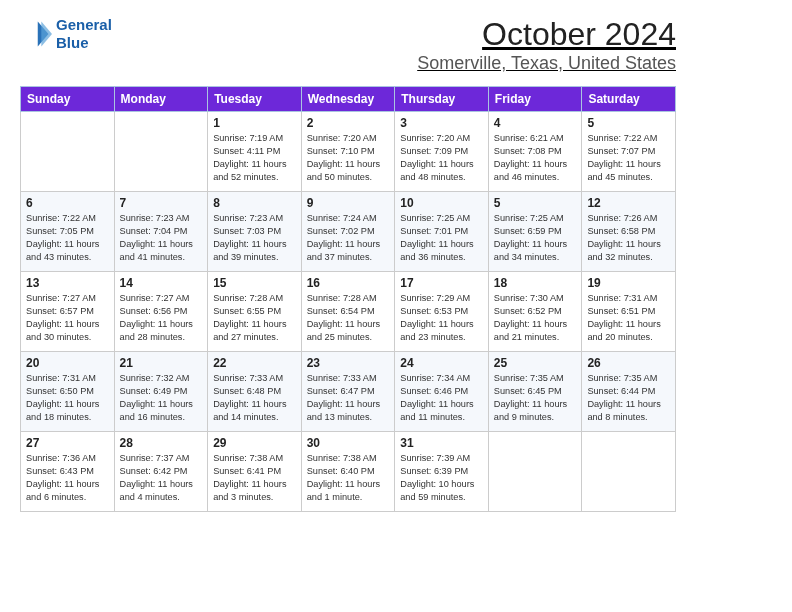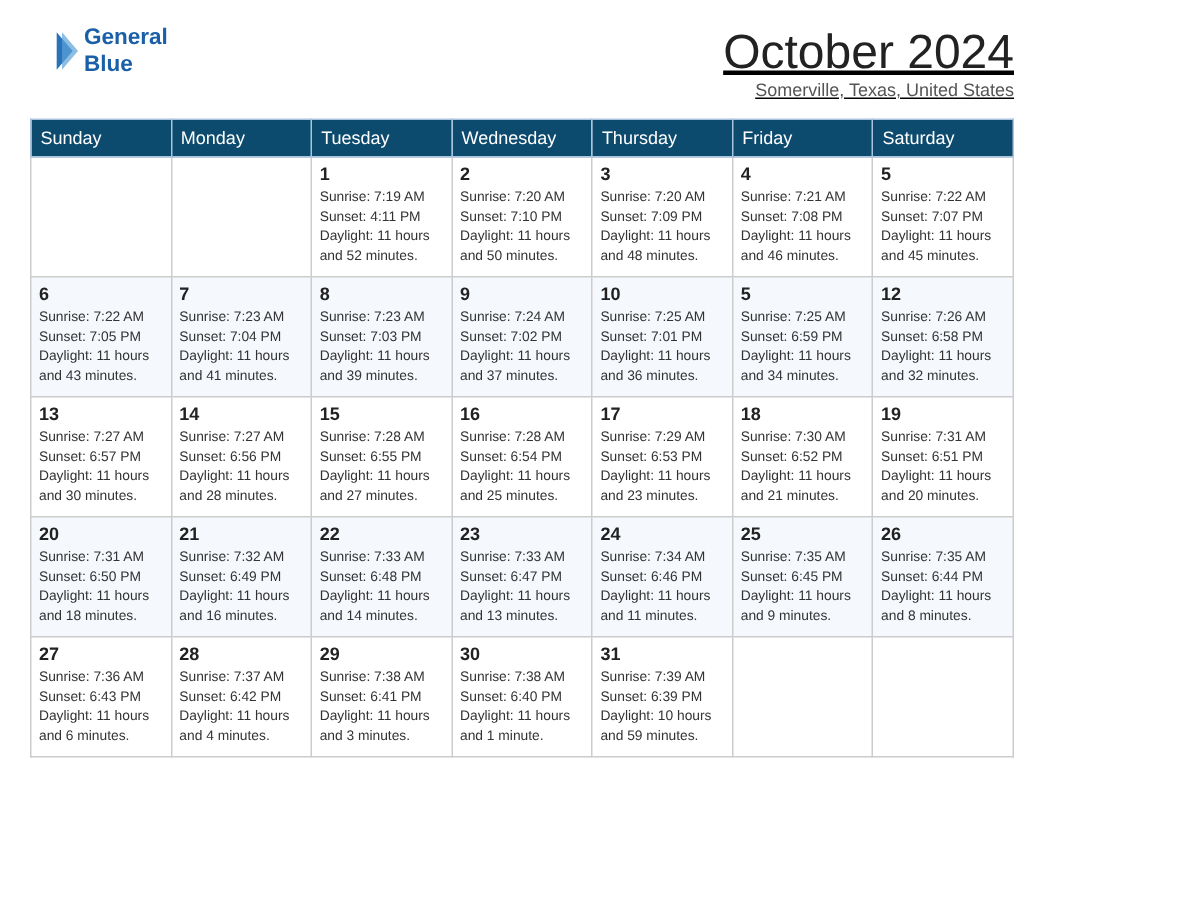--- a/index.html
+++ b/index.html
@@ -40,33 +40,33 @@
     .title-block {
       text-align: right;
       text-decoration: underline;
     }
     .month-title {
       font-size: 32px;
       font-weight: 300;
       color: #222;
     }
     .subtitle {
-      font-size: 12px;
+      font-size: 18px;
       color: #555;
     }
     .calendar {
       width: 100%;
       border-collapse: collapse;
       table-layout: fixed;
     }
     .calendar th {
-      background: #0c4a6e;
+      background: #6d28d9;
       color: #fff;
       font-size: 12px;
-      font-weight: normal;
+      font-weight: bold;
       padding: 5px 6px;
       text-align: left;
       border: 1px solid #aac4e0;
     }
     .calendar td {
       vertical-align: top;
       border: 1px solid #ccc;
       padding: 4px 5px;
       font-size: 9.5px;
       color: #333;
@@ -140,21 +140,21 @@
 Daylight: 11 hours and 50 minutes.</div>
           </td>
           <td>
             <span class="day-num">3</span>
             <div class="cell-text">Sunrise: 7:20 AM
 Sunset: 7:09 PM
 Daylight: 11 hours and 48 minutes.</div>
           </td>
           <td>
             <span class="day-num">4</span>
-            <div class="cell-text">Sunrise: 7:21 AM
+            <div class="cell-text">Sunrise: 6:21 AM
 Sunset: 7:08 PM
 Daylight: 11 hours and 46 minutes.</div>
           </td>
           <td>
             <span class="day-num">5</span>
             <div class="cell-text">Sunrise: 7:22 AM
 Sunset: 7:07 PM
 Daylight: 11 hours and 45 minutes.</div>
           </td>
         </tr>

